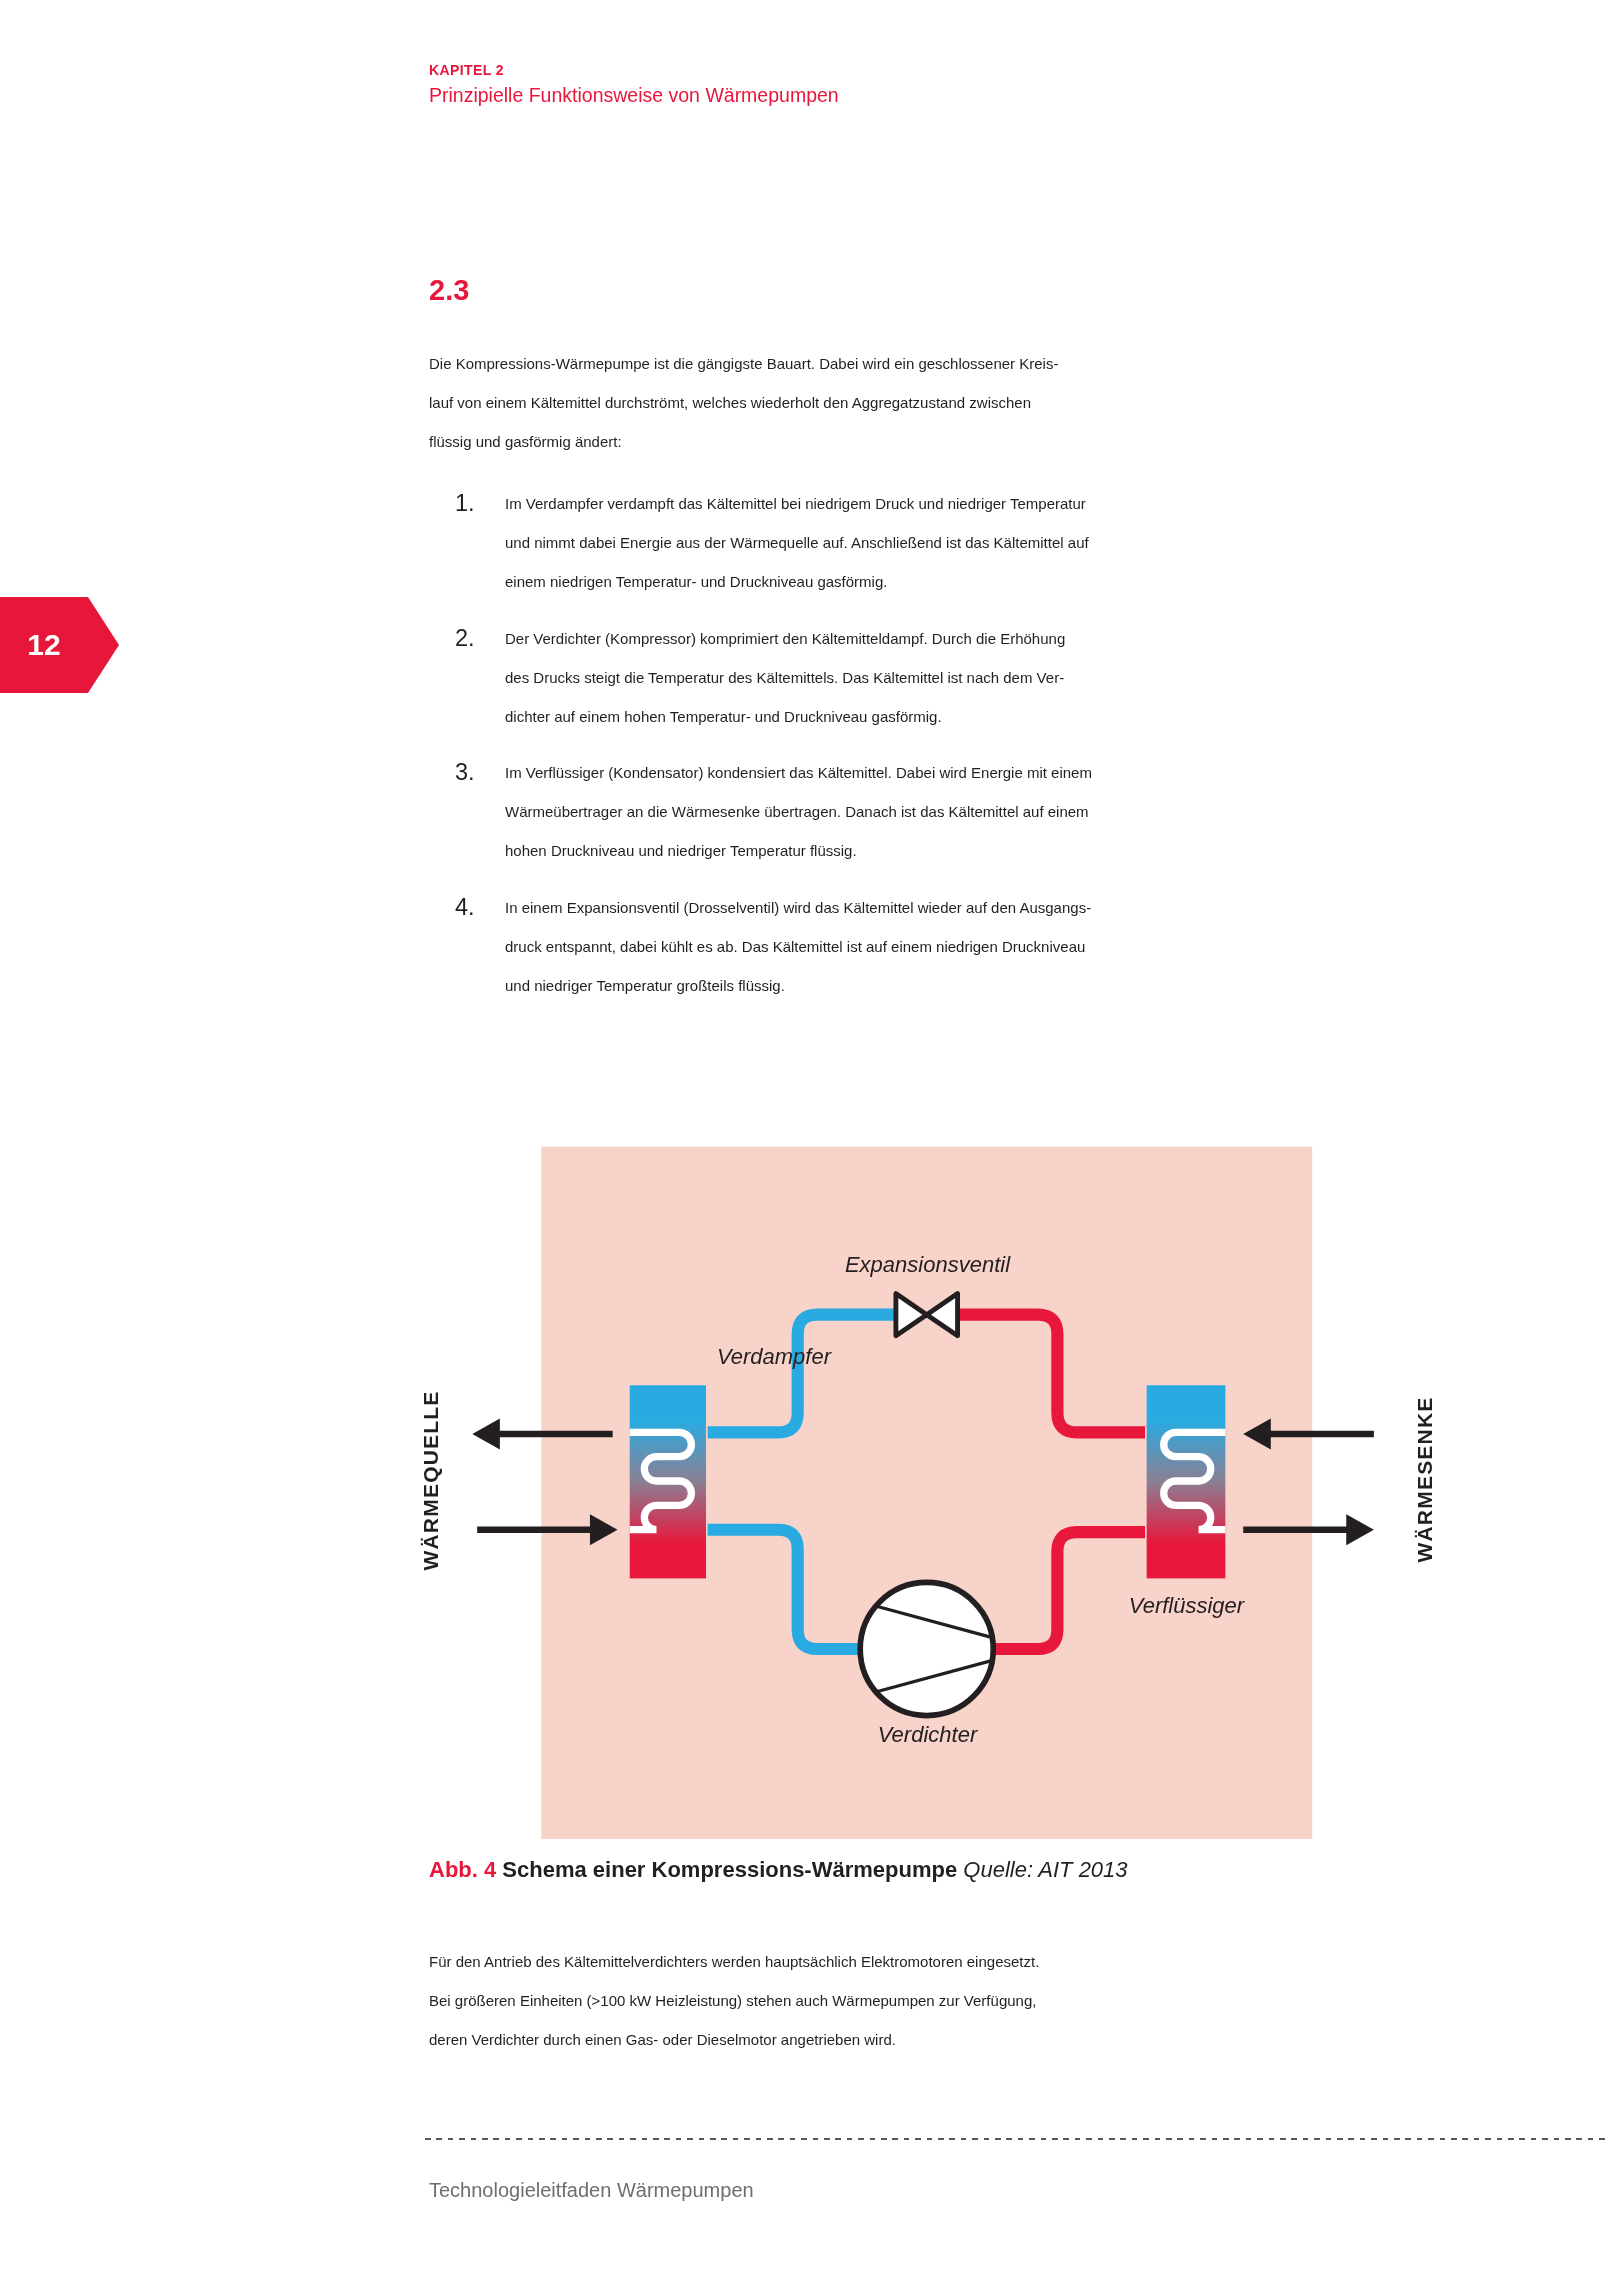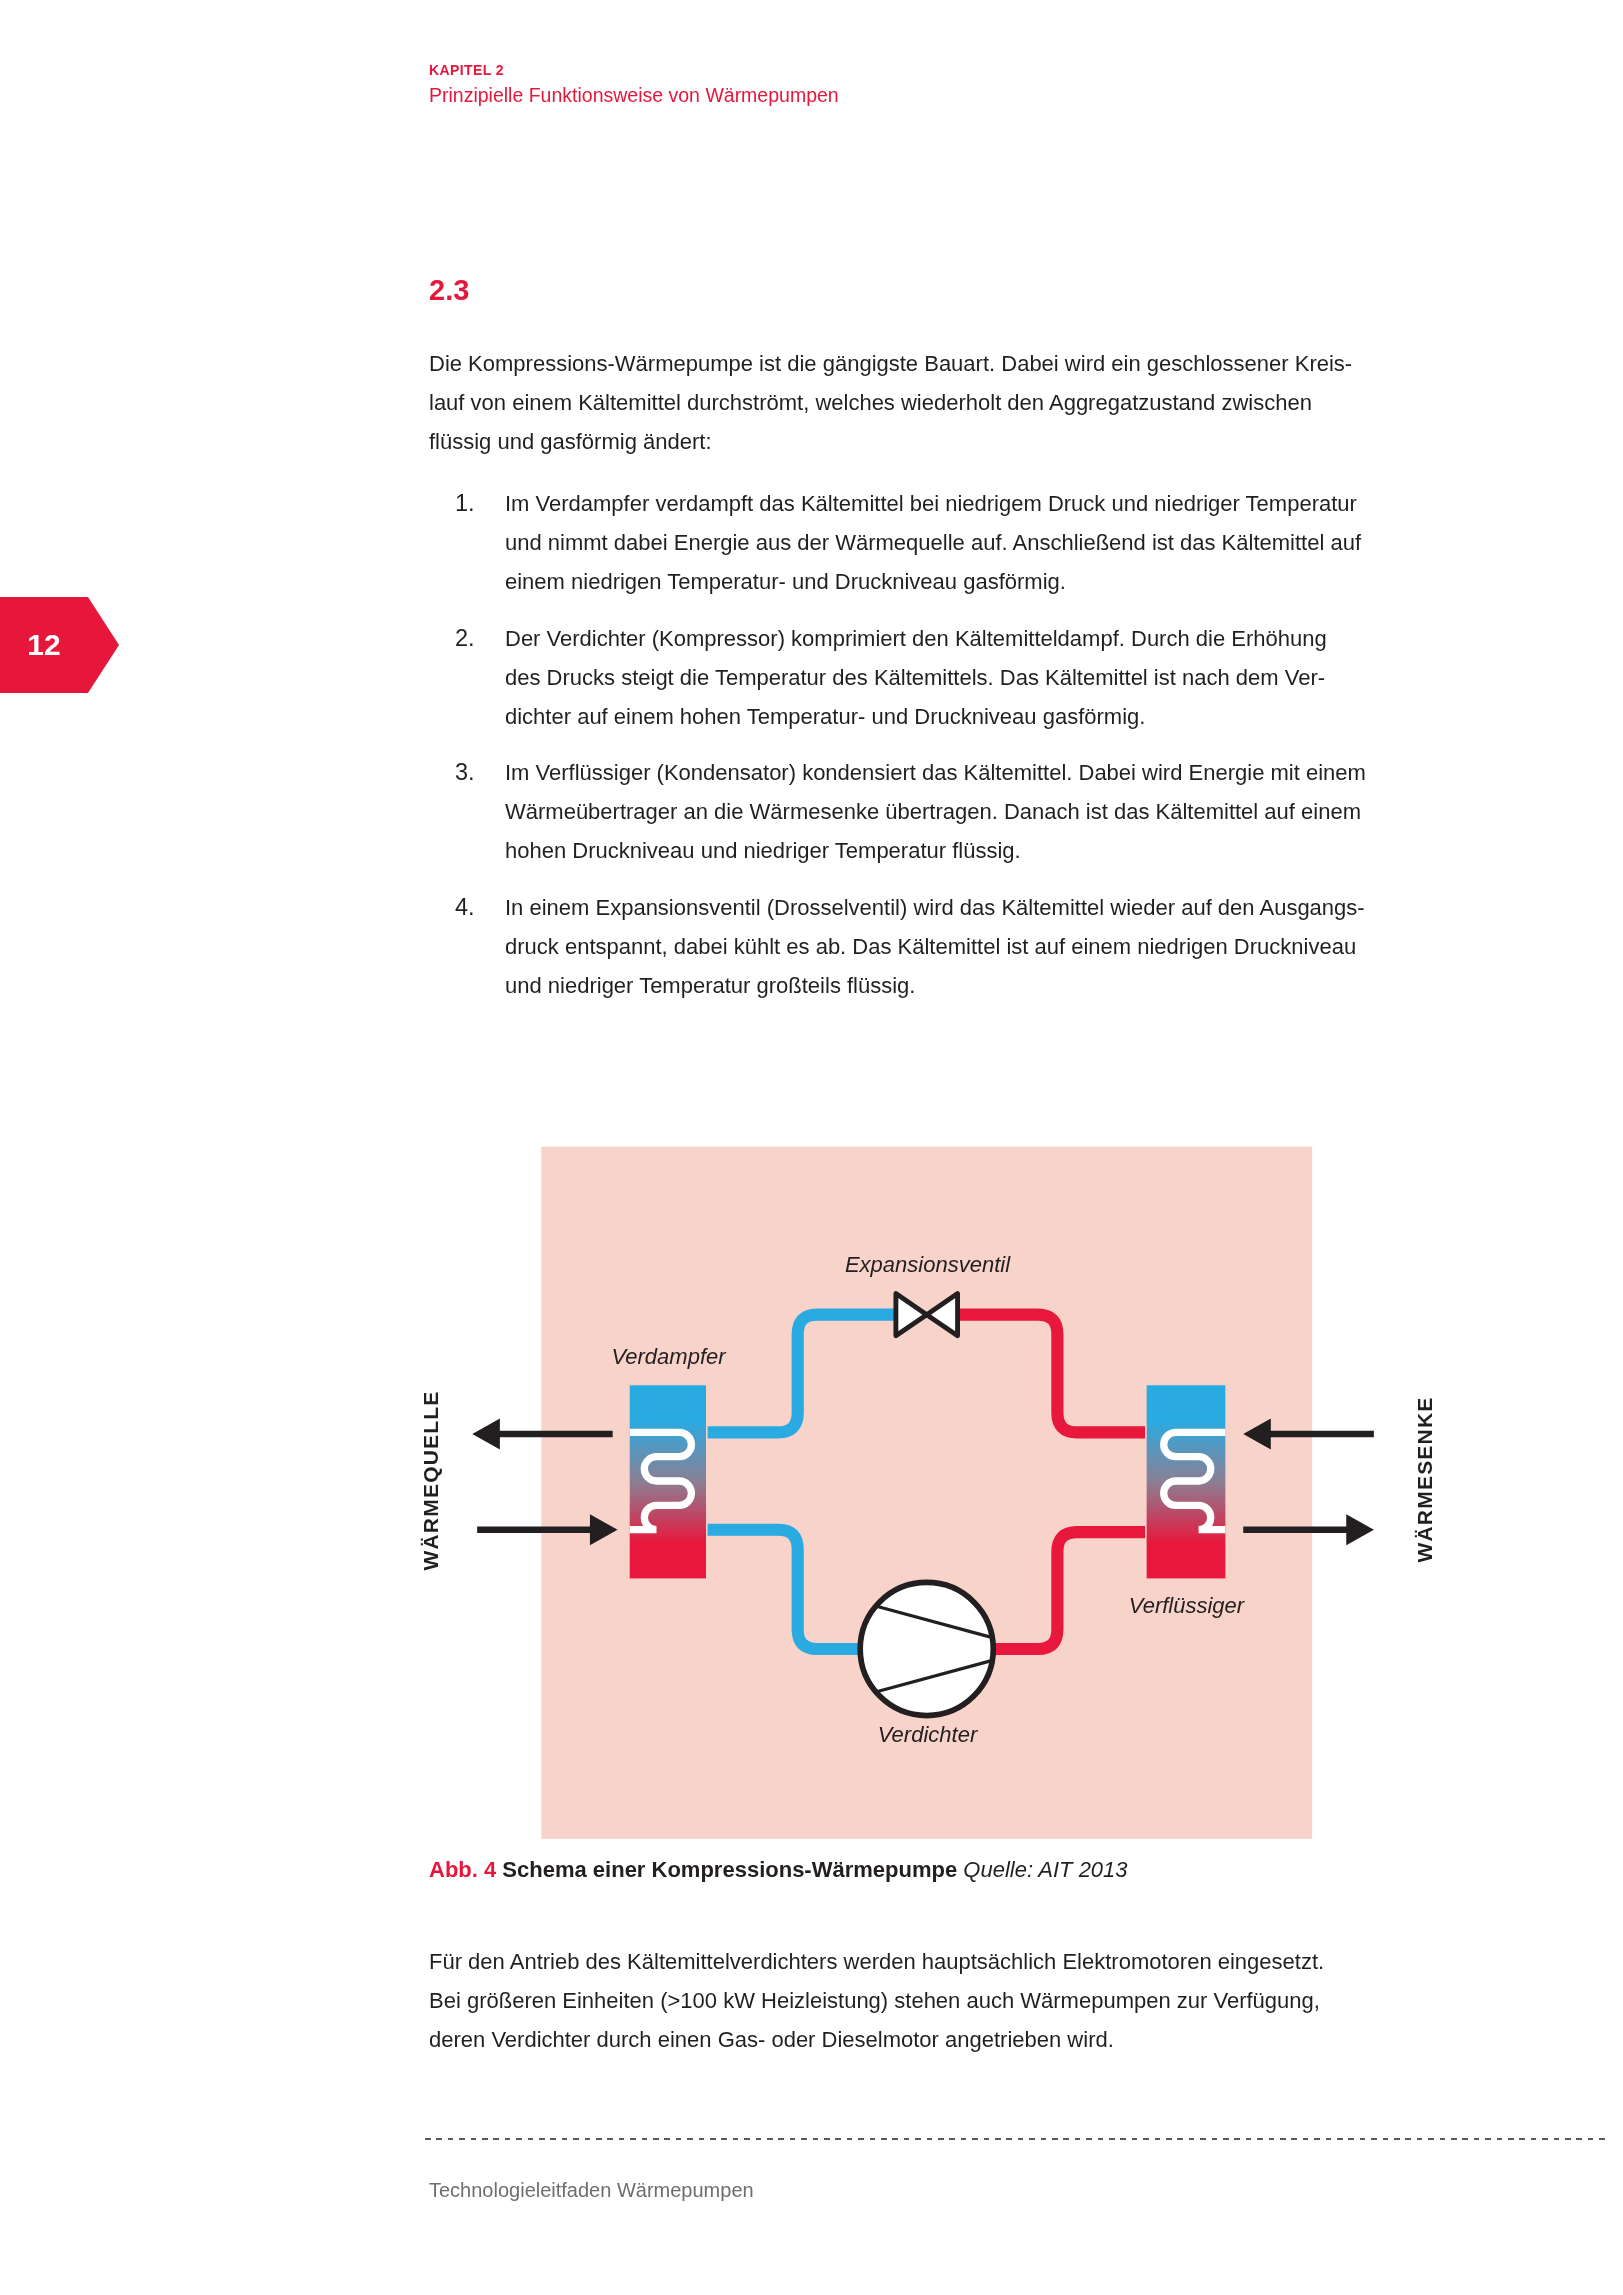--- a/index.html
+++ b/index.html
@@ -25,37 +25,37 @@
     clip-path:polygon(0 0,88px 0,119px 48px,88px 96px,0 96px);
   }
   .page-tab span{
     display:block;width:88px;height:96px;line-height:96px;text-align:center;
     color:#fff;font-size:30px;font-weight:bold;
   }
   
   .h-num{left:429px;top:274px;font-size:29px;font-weight:bold;color:var(--accent);}
   .h-title{left:529px;top:274px;font-size:29px;font-weight:bold;color:var(--accent);}
   
-  .body-text{font-size:22px;line-height:39px;white-space:pre;color:var(--ink);}
+  .body-text{font-size:15px;line-height:39px;white-space:pre;color:var(--ink);}
   .intro{left:429px;top:344px;}
   .after-list{left:429px;top:1024px;}
   .closing{left:429px;top:1942px;}
   .list-item{position:absolute;left:455px;width:1039px;}
   .list-item .num{position:absolute;left:0;top:0;font-size:23.5px;line-height:39px;}
   .list-item .itext{margin-left:50px;}
   .li-1{top:484px}.li-2{top:619px}.li-3{top:753px}.li-4{top:888px}
   
   .diagram-svg{left:0;top:0;width:1623px;height:2295px;}
   .dg-title{
     left:1067px;top:1128px;width:364px;height:47px;background:var(--ink);
     color:#fff;font-size:25px;font-weight:bold;text-align:center;line-height:47px;
   }
   .dlabel{font-style:italic;font-size:22px;color:var(--ink);width:325px;text-align:center;}
   .lbl-valve{left:765px;top:1252px;}
-  .lbl-evap{left:506px;top:1344px;}
+  .lbl-evap{left:506px;top:1344px;text-align:right;}
   .lbl-cond{left:1024px;top:1593px;}
   .lbl-comp{left:765px;top:1722px;}
   .vlabel{
     width:325px;height:31px;line-height:31px;text-align:center;
     font-size:21px;font-weight:bold;letter-spacing:1.2px;color:var(--ink);
     transform:rotate(-90deg);
   }
   .vl-source{left:268px;top:1465px;}
   .vl-sink{left:1262px;top:1464px;}
   

